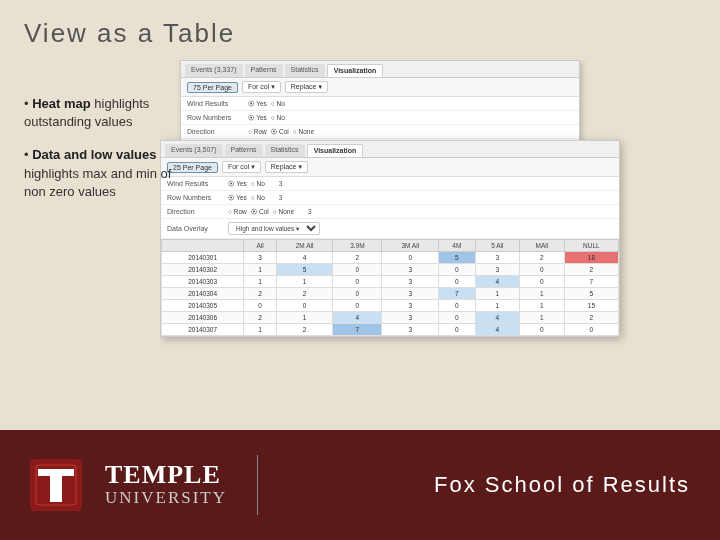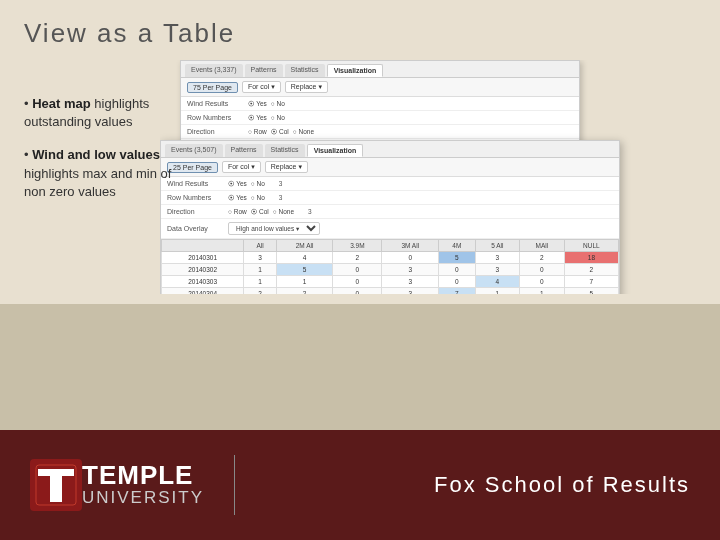--- a/index.html
+++ b/index.html
@@ -9,21 +9,21 @@
       background: #c8bfa8;
       font-family: Arial, sans-serif;
       overflow: hidden;
       position: relative;
     }
 
     
     .top-section {
       background: #e8e0d0;
       width: 100%;
-      height: 304px;
+      height: 430px;
       position: relative;
       padding: 18px 24px 12px 24px;
     }
 
     .page-title {
       font-size: 26px;
       font-weight: 300;
       color: #555;
       letter-spacing: 2px;
       margin-bottom: 16px;
@@ -227,22 +227,23 @@
       height: 110px;
       background: #5a1a1a;
       display: flex;
       align-items: center;
       padding: 0 30px;
     }
 
     .temple-logo {
       display: flex;
       align-items: center;
-      gap: 0;
+      gap: 23px;
       flex-shrink: 0;
+      font-family: Liberation Serif, serif;
     }
 
     .temple-icon {
       width: 52px;
       height: 52px;
     }
 
     .temple-text {
       display: flex;
       flex-direction: column;
@@ -286,21 +287,21 @@
 
   <div class="page-title">
     <span>View as a Table</span>
   </div>
 
   <div class="bullets">
     <div class="bullet-item">
       • <strong>Heat map</strong><span> highlights outstanding values</span>
     </div>
     <div class="bullet-item">
-      • <strong>Wind and low values</strong><span> highlights max and min of non zero values</span>
+      • <strong>Data and low values</strong><span> highlights max and min of non zero values</span>
     </div>
   </div>
 
   <div class="screenshots-container">
 
     <div class="screenshot-top">
       <div class="screenshot-tabs">
         <div class="tab-item">Events (3,337)</div>
         <div class="tab-item">Patterns</div>
         <div class="tab-item">Statistics</div>

